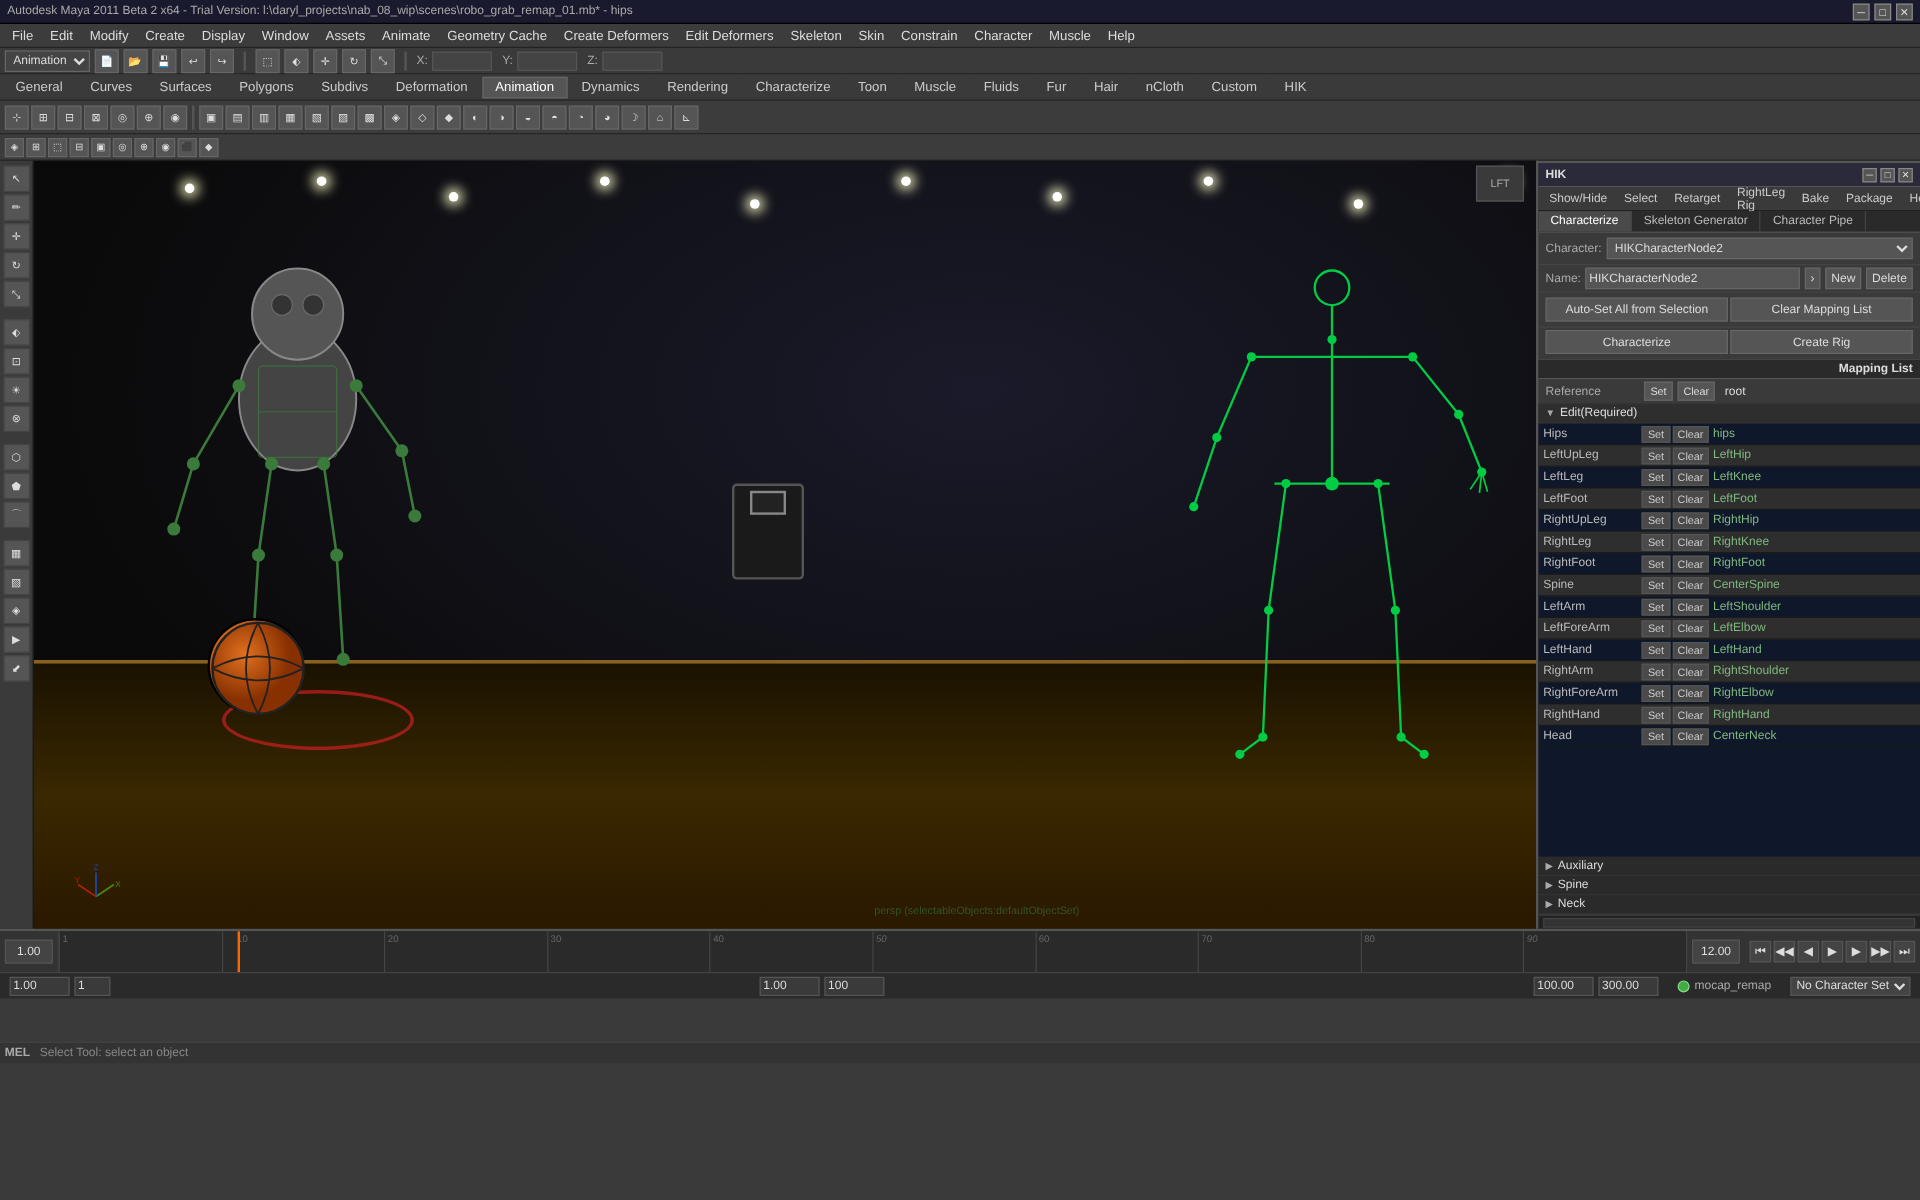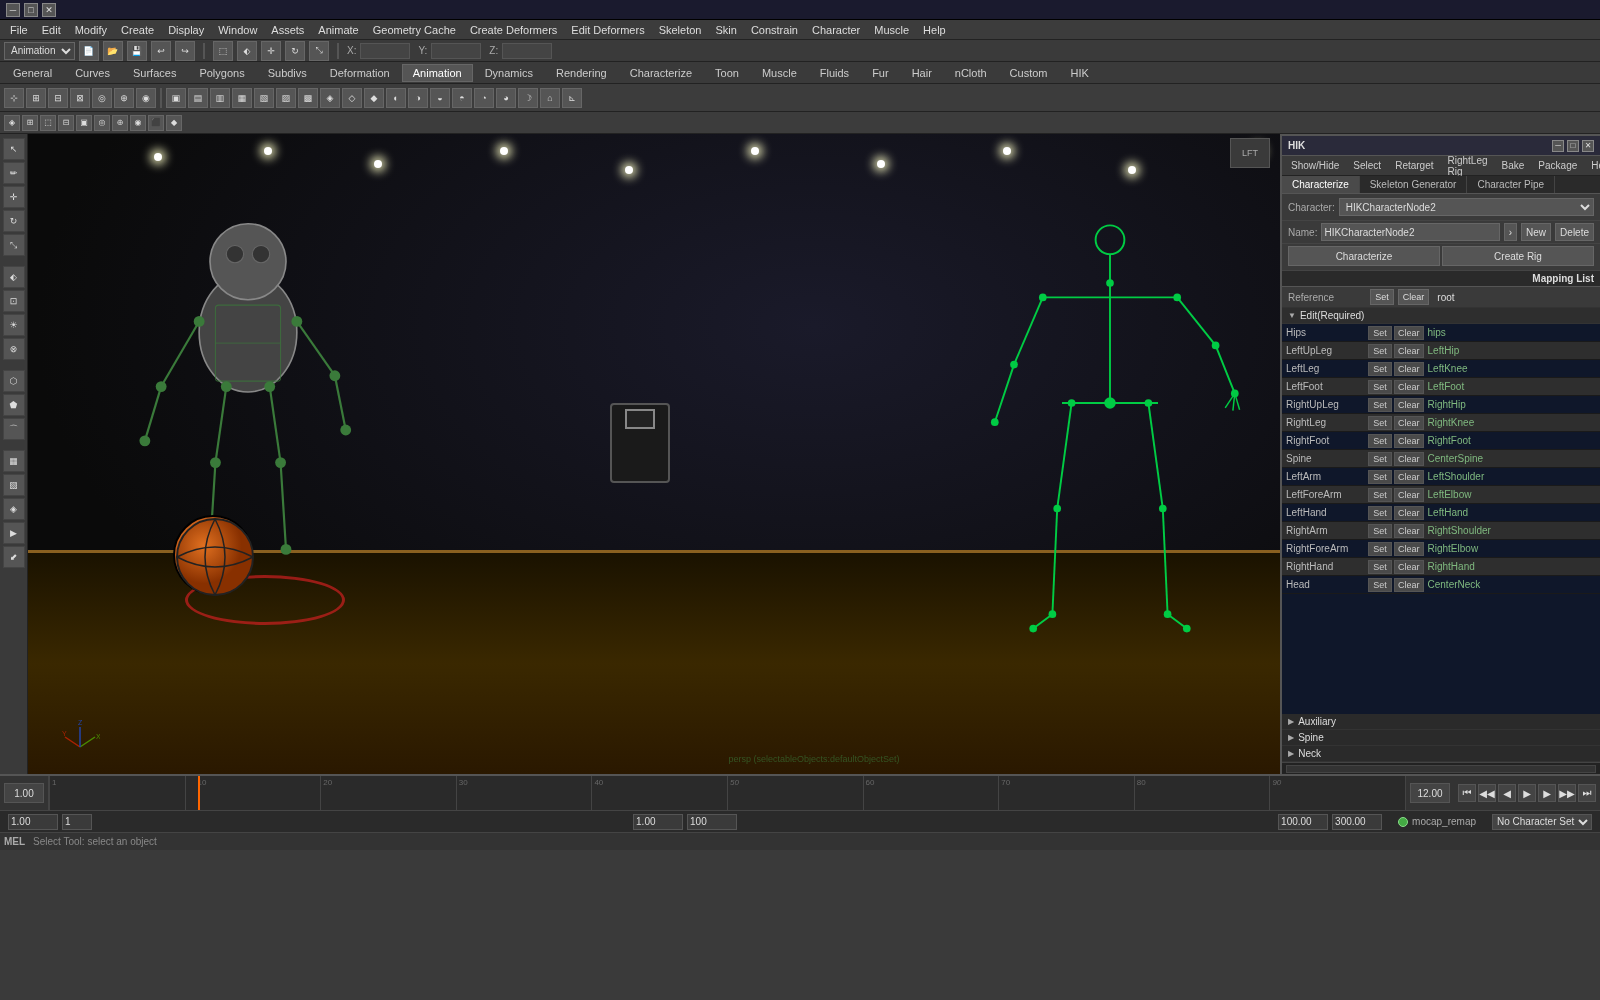--- a/index.html
+++ b/index.html
@@ -535,20 +535,21 @@
     
     #bottom-controls {
       height: 18px;
       background: #333;
       border-top: 1px solid #444;
       display: flex;
       align-items: center;
       padding: 0 4px;
       font-size: 10px;
       color: #888;
+      margin-top: 36px;
     }
 
     
     #playback-controls {
       display: flex;
       align-items: center;
       gap: 2px;
       padding: 0 4px;
     }
     .play-btn {
@@ -582,20 +583,21 @@
       font-size: 9px;
       display: flex; align-items: center; justify-content: center;
       cursor: pointer;
     }
 
   </style>
 </head>
 <body>
 
 <div id="title-bar">
+  <span class="title-text">Autodesk Maya 2011 Beta 2 x64 - Trial Version: l:\daryl_projects\nab_08_wip\scenes\robo_grab_remap_01.mb* - hips</span>
   <div class="win-controls">
     <div class="win-btn">─</div>
     <div class="win-btn">□</div>
     <div class="win-btn">✕</div>
   </div>
 </div>
 
 <div id="menu-bar">
   <span class="menu-item">File</span>
   <span class="menu-item">Edit</span>
@@ -908,20 +910,24 @@
     </div>
 
     <div id="hik-name-row">
       <span class="hik-label">Name:</span>
       <input type="text" class="hik-name-input" value="HIKCharacterNode2" style="">
       <button class="hik-small-btn">›</button>
       <button class="hik-small-btn">New</button>
       <button class="hik-small-btn">Delete</button>
     </div>
 
+    <div id="hik-action-row">
+      <div class="hik-action-btn">Auto-Set All from Selection</div>
+      <div class="hik-action-btn">Clear Mapping List</div>
+    </div>
 
     <div id="hik-action-row2">
       <div class="hik-action-btn">Characterize</div>
       <div class="hik-action-btn">Create Rig</div>
     </div>
 
     <div id="mapping-list-header">
       <span>Mapping List</span>
     </div>
 

